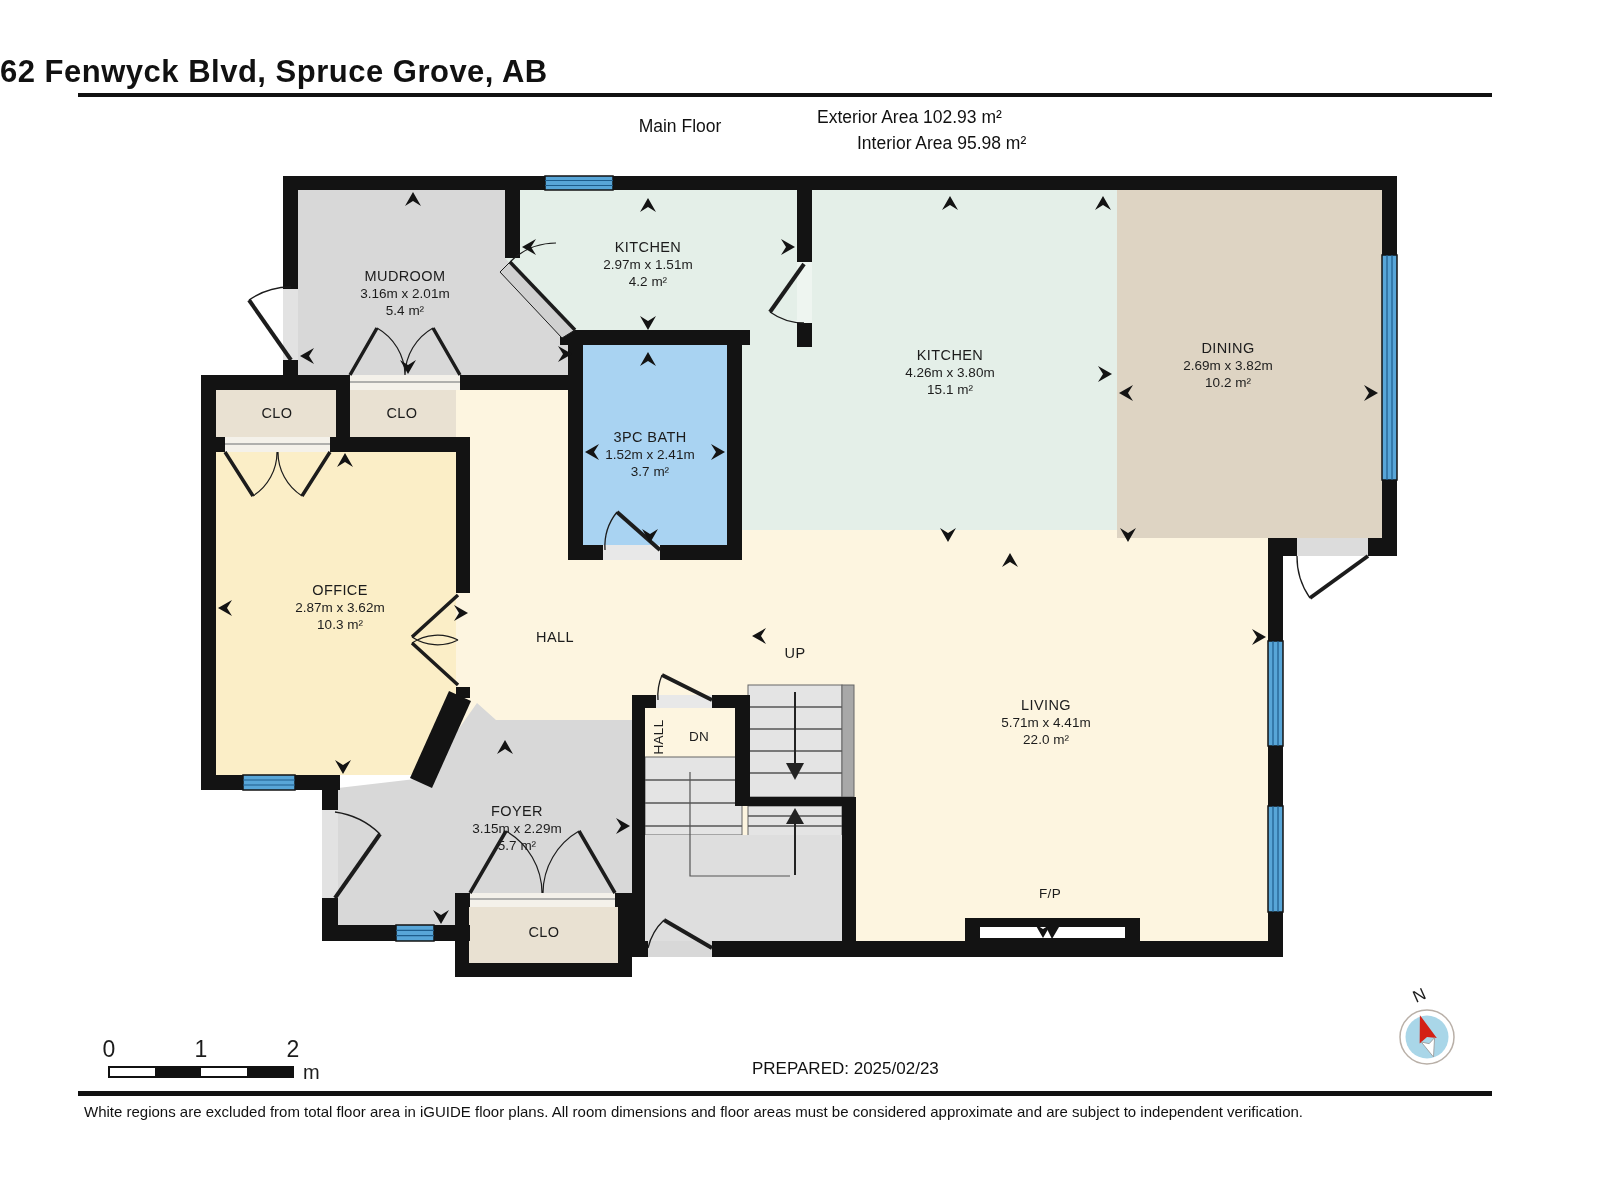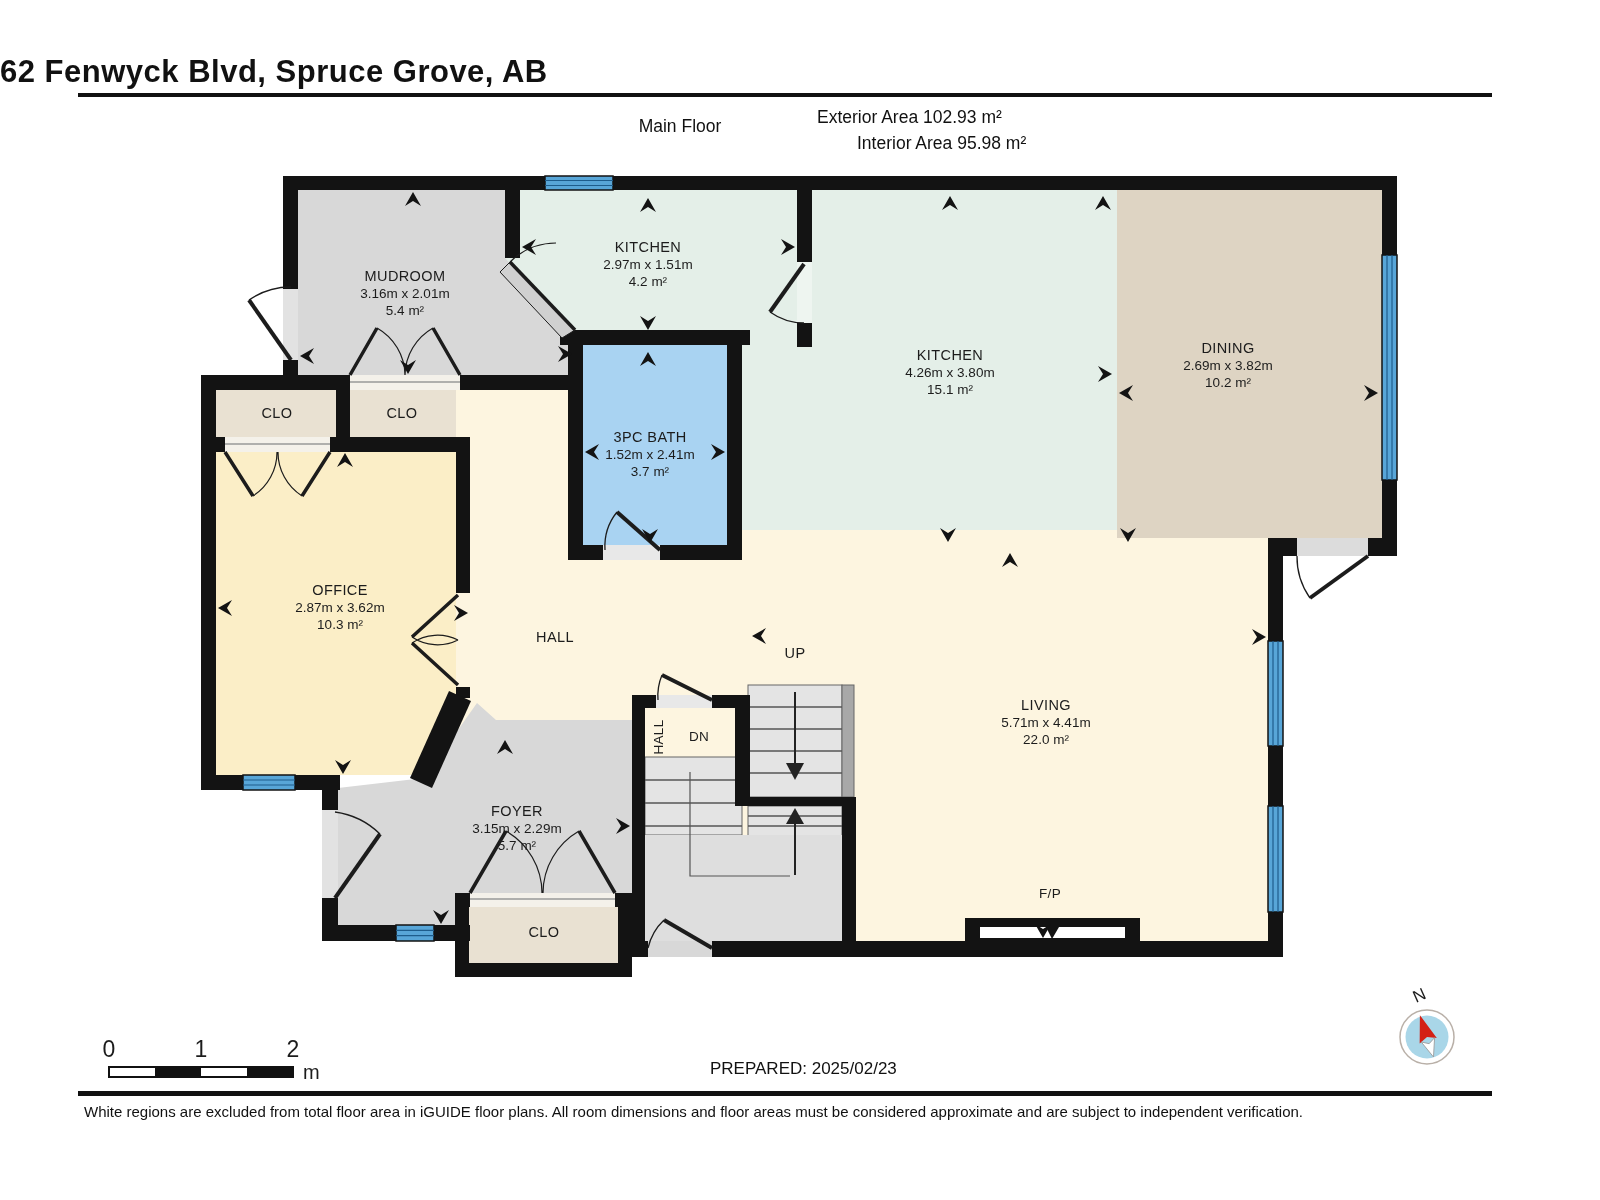--- a/index.html
+++ b/index.html
@@ -3,21 +3,21 @@
 <meta charset="utf-8">
 <style>
   html,body{margin:0;padding:0;background:#ffffff;}
   body{width:1600px;height:1200px;position:relative;font-family:"Liberation Sans",sans-serif;color:#111;overflow:hidden;}
   .abs{position:absolute;}
   #title{left:0;top:54px;width:1570px;text-align:left;font-size:31px;font-weight:700;letter-spacing:.5px;}
   #rule-top{left:78px;top:93px;width:1414px;height:4px;background:#111;}
   #floor-label{left:560px;top:107px;width:240px;text-align:center;font-size:17.5px;font-weight:400;margin-top:9px;}
   #ext-area{left:817px;top:107px;font-size:17.5px;}
   #int-area{left:817px;top:133px;font-size:17.5px;margin-left:40px;}
-  #prepared{left:710px;top:1059px;font-size:17px;}
+  #prepared{left:752px;top:1059px;font-size:17px;}
   #rule-bottom{left:78px;top:1091px;width:1414px;height:5px;background:#111;}
   #disclaimer{left:84px;top:1103px;width:1460px;font-size:15px;}
   svg text{fill:#1c1c1c;}
   .rname{font-size:14.5px;letter-spacing:.4px;}
   .rdim{font-size:13.5px;}
   .small-lb{font-size:13.5px;letter-spacing:.3px;}
 </style>
 </head>
 <body>
 

